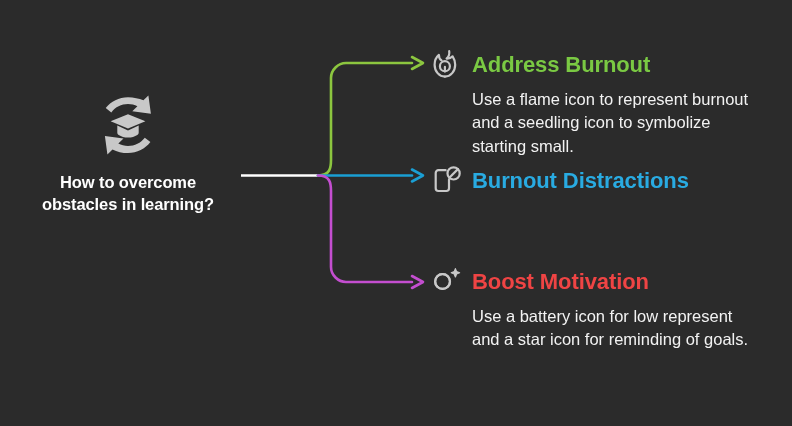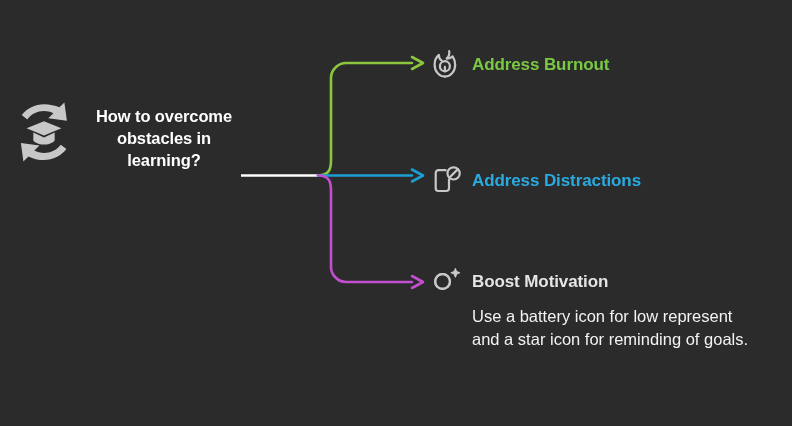--- a/index.html
+++ b/index.html
@@ -20,21 +20,21 @@
     height: 426px;
   }
 
   
   .root-node {
     position: absolute;
     left: 8px;
     top: 92px;
     width: 240px;
     display: flex;
-    flex-direction: row;
+    flex-direction: column;
     align-items: center;
   }
   .root-icon {
     width: 72px;
     height: 66px;
     display: block;
   }
   .root-label {
     margin-top: 14px;
     color: #ffffff;
@@ -72,36 +72,36 @@
     height: 42px;
   }
   .branch-icon {
     width: 36px;
     height: 36px;
     flex: 0 0 36px;
     display: block;
   }
   .branch-title {
     margin-left: 8px;
-    font-size: 17px;
+    font-size: 22px;
     font-weight: bold;
     letter-spacing: -0.1px;
     white-space: nowrap;
   }
   .branch-body {
     margin-left: 44px;
     margin-top: 2px;
     color: #f2f2f2;
     font-size: 16.5px;
     line-height: 1.42;
     width: 278px;
   }
   .t-green  { color: #7ac943; }
   .t-blue   { color: #29abe2; }
-  .t-purple { color: #e5e5e5; }
+  .t-purple { color: #ef4444; }
 </style>
 </head>
 <body>
 
 <div id="canvas">
 
   <div class="root-node">
     <span class="root-icon-wrap">
       <svg class="root-icon" viewBox="0 0 72 66" xmlns="http://www.w3.org/2000/svg">
         <g fill="#c8c8c8">
@@ -136,34 +136,35 @@
           <g fill="none" stroke="#c8c8c8" stroke-width="2.2" stroke-linecap="round" stroke-linejoin="round">
             <path d="M21.2 4.2c0.6 3.4-0.7 5.6-2.6 7.4 2.6 0.2 4.6-0.8 6.0-2.3 1.6 2.4 2.6 5.3 2.6 8.4 0 6.6-4.6 11.9-10.3 11.9"></path>
             <path d="M16.9 29.6C11.2 29.6 6.6 24.3 6.6 17.7c0-4.0 1.7-7.6 4.3-9.8 0.0 2.6 1.0 4.4 2.6 5.5"></path>
             <circle cx="16.9" cy="19.2" r="5.0"></circle>
             <path d="M16.9 19.9 V24.6"></path>
           </g>
         </svg>
       </span>
       <span class="branch-title t-green">Address Burnout</span>
     </div>
+    <div class="branch-body">Use a flame icon to represent burnout and a seedling icon to symbolize starting small.</div>
   </div>
 
   <div class="branch branch-2">
     <div class="branch-head">
       <span>
         <svg class="branch-icon" viewBox="0 0 36 36" xmlns="http://www.w3.org/2000/svg">
           <g fill="none" stroke="#c8c8c8" stroke-width="2.2" stroke-linecap="round" stroke-linejoin="round">
             <path d="M17.6 7.2H10.4c-1.5 0-2.7 1.2-2.7 2.7v15.4c0 1.5 1.2 2.7 2.7 2.7h7.9c1.5 0 2.7-1.2 2.7-2.7V16.6"></path>
             <circle cx="25.6" cy="10.4" r="6.1"></circle>
             <path d="M21.3 14.7 L29.9 6.1"></path>
           </g>
         </svg>
       </span>
-      <span class="branch-title t-blue">Address Distractions</span>
+      <span class="branch-title t-blue">Burnout Distractions</span>
     </div>
   </div>
 
   <div class="branch branch-3">
     <div class="branch-head">
       <span>
         <svg class="branch-icon" viewBox="0 0 36 36" xmlns="http://www.w3.org/2000/svg">
           <g fill="none" stroke="#c8c8c8" stroke-width="2.2" stroke-linecap="round" stroke-linejoin="round">
             <path d="M9.3 12.2c-2.9 2.9-2.9 7.6 0 10.5 2.9 2.9 7.6 2.9 10.5 0 2.9-2.9 2.9-7.6 0-10.5-2.9-2.9-7.6-2.9-10.5 0z" transform="rotate(45 14.6 17.5)"></path>
             <path d="M9.3 12.2c2.9-2.9 7.6-2.9 10.5 0 2.9 2.9 2.9 7.6 0 10.5-2.9 2.9-7.6 2.9-10.5 0-2.9-2.9-2.9-7.6 0-10.5z" transform="rotate(-45 14.6 17.5)"></path>

